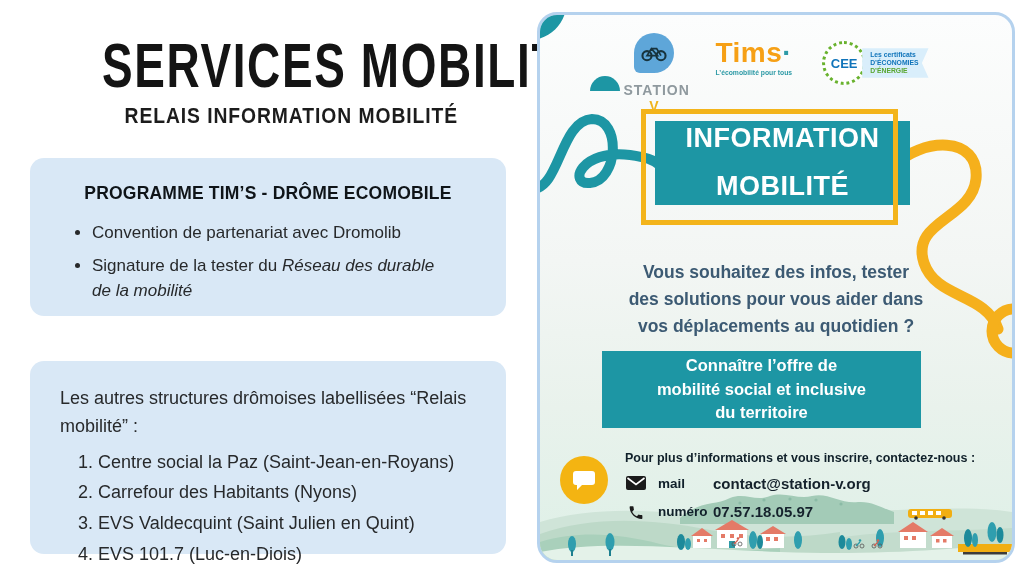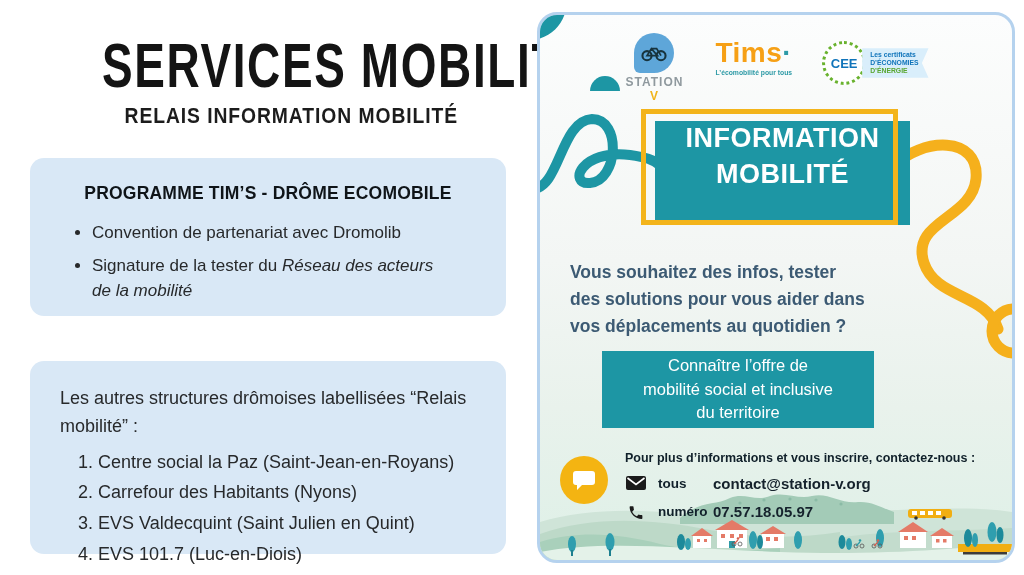--- a/index.html
+++ b/index.html
@@ -34,47 +34,47 @@
 
   .deco{position:absolute;z-index:1;}
   .dome{position:absolute;left:50px;top:61px;width:30px;height:15px;background:#1d96a4;
         border-radius:15px 15px 0 0;z-index:1;}
 
   .logos{position:absolute;top:18px;left:0;right:0;display:flex;justify-content:center;
          gap:30px;align-items:flex-start;z-index:2;}
   .stationv{width:62px;text-align:center;}
   .stationv .pin{width:40px;height:40px;margin:0 auto;background:#5ea6d9;
       border-radius:50% 50% 50% 6px;display:flex;align-items:center;justify-content:center;}
-  .stationv .label{margin-top:2px;font-size:12px;font-weight:800;letter-spacing:1px;color:#8f999e;}
+  .stationv .label{margin-top:9px;font-size:14px;font-weight:800;letter-spacing:1px;color:#8f999e;}
   .stationv .label b{color:#f0b41c;}
   .tims{text-align:center;padding-top:6px;}
   .tims .word{font-size:28px;font-weight:800;color:#f6a016;letter-spacing:.5px;line-height:1;}
   .tims .dot{color:#2d9aa6;}
   .tims .tagline{font-size:6.8px;font-weight:700;color:#2d9aa6;margin-top:2px;}
   .cee{display:flex;align-items:center;padding-top:8px;}
   .cee .badge{width:38px;height:38px;border:3.5px dotted #69b22e;border-radius:50%;background:#fff;
       display:flex;align-items:center;justify-content:center;font-size:13px;font-weight:800;color:#1074ba;flex:0 0 auto;}
   .cee .ribbon{margin-left:-4px;background:#d9eefb;padding:3px 10px 3px 8px;line-height:1.15;
       clip-path:polygon(0 0,100% 0,90% 50%,100% 100%,0 100%);}
   .cee .r1,.cee .r2{font-size:6.8px;font-weight:800;color:#1074ba;}
   .cee .r3{font-size:6.8px;font-weight:800;color:#59a631;}
 
-  .headline-box{position:absolute;left:115px;top:106px;width:255px;height:104px;background:#1d96a4;
-      display:flex;flex-direction:column;justify-content:flex-start;text-align:center;z-index:2;}
+  .headline-box{position:absolute;left:115px;top:106px;width:255px;height:84px;background:#1d96a4;
+      display:flex;flex-direction:column;justify-content:space-between;text-align:center;z-index:2;}
   .headline-box .hl{font-size:27px;font-weight:800;color:#fff;letter-spacing:.5px;line-height:1.32;}
   .headline-frame{position:absolute;left:101px;top:94px;width:247px;height:106px;
       border:5px solid #f3b41b;z-index:3;pointer-events:none;}
 
-  .flyer-intro{position:absolute;left:30px;right:30px;top:244px;text-align:left;z-index:2;
+  .flyer-intro{position:absolute;left:30px;right:30px;top:244px;text-align:center;z-index:2;
       font-size:17.5px;font-weight:600;color:#3c5a73;line-height:1.55;}
   .flyer-intro span{display:block;}
 
-  .cta-box{position:absolute;left:62px;top:336px;width:272px;height:77px;background:#1d96a4;z-index:2;
+  .cta-box{position:absolute;left:62px;top:336px;width:319px;height:77px;background:#1d96a4;z-index:2;
       display:flex;flex-direction:column;justify-content:center;text-align:center;
-      font-size:16.5px;font-weight:400;color:#fff;line-height:1.42;}
+      font-size:16.5px;font-weight:700;color:#fff;line-height:1.42;}
   .cta-box span{display:block;}
 
   .contact{position:absolute;left:0;right:0;top:430px;height:90px;z-index:3;}
   .bubble-circle{position:absolute;left:20px;top:11px;width:48px;height:48px;border-radius:50%;
       background:#f4b412;display:flex;align-items:center;justify-content:center;}
   .contact-heading{position:absolute;left:85px;top:6px;font-size:12.5px;font-weight:800;color:#10202a;}
   .c-row{position:absolute;left:85px;height:20px;}
   .row-mail{top:30px;} .row-phone{top:58px;}
   .c-icon{position:absolute;left:0;top:1px;width:22px;}
   .c-label{position:absolute;left:33px;top:1px;font-size:13.5px;font-weight:800;color:#10202a;}
@@ -88,21 +88,21 @@
 <div class="left-col">
   <div class="left-header">
     <span class="main-title">SERVICES MOBILITÉ</span>
     <span class="sub-title"><span>RELAIS INFORMATION MOBILITÉ</span></span>
   </div>
 
   <div class="info-card card-1">
     <div class="heading">PROGRAMME TIM’S - DRÔME ECOMOBILE</div>
     <ul>
       <li><span>Convention de partenariat avec Dromolib</span></li>
-      <li><span>Signature de la tester du </span><span class="italic">Réseau des acteurs</span><span class="italic wrap-line">de la mobilité</span></li>
+      <li><span>Signature de la tester du </span><span class="italic">Réseau des durable</span><span class="italic wrap-line">de la mobilité</span></li>
     </ul>
   </div>
 
   <div class="info-card card-2">
     <span class="wrap-line">Les autres structures drômoises labellisées “Relais</span>
     <span class="wrap-line">mobilité” :</span>
     <ol>
       <li>Centre social la Paz (Saint-Jean-en-Royans)</li>
       <li>Carrefour des Habitants (Nyons)</li>
       <li>EVS Valdecquint (Saint Julien en Quint)</li>
@@ -179,21 +179,21 @@
         <path d="M5,3 h16 a3,3 0 0 1 3,3 v8 a3,3 0 0 1 -3,3 h-10 l-5,5 v-5 h-1 a3,3 0 0 1 -3,-3 v-8 a3,3 0 0 1 3,-3 z" fill="#ffffff"></path>
       </svg>
     </div>
     <div class="contact-heading">Pour plus d’informations et vous inscrire, contactez-nous :</div>
 
     <div class="c-row row-mail">
       <svg class="c-icon" width="20" height="14" viewBox="0 0 20 14">
         <rect x="0" y="0" width="20" height="14" rx="2" fill="#1b1b1b"></rect>
         <polyline points="1.5,2 10,8.5 18.5,2" fill="none" stroke="#ffffff" stroke-width="1.6"></polyline>
       </svg>
-      <span class="c-label">tous</span>
+      <span class="c-label">mail</span>
       <span class="c-value">contact@station-v.org</span>
     </div>
 
     <div class="c-row row-phone">
       <svg class="c-icon" width="17" height="17" viewBox="0 0 24 24">
         <path d="M6.6 10.8c1.4 2.8 3.8 5.1 6.6 6.6l2.2-2.2c.3-.3.7-.4 1-.2 1.1.4 2.3.6 3.6.6.6 0 1 .4 1 1V20c0 .6-.4 1-1 1C10.6 21 3 13.4 3 4c0-.6.4-1 1-1h3.5c.6 0 1 .4 1 1 0 1.2.2 2.4.6 3.6.1.3 0 .7-.2 1l-2.3 2.2z" fill="#1b1b1b"></path>
       </svg>
       <span class="c-label">numéro</span>
       <span class="c-value">07.57.18.05.97</span>
     </div>

